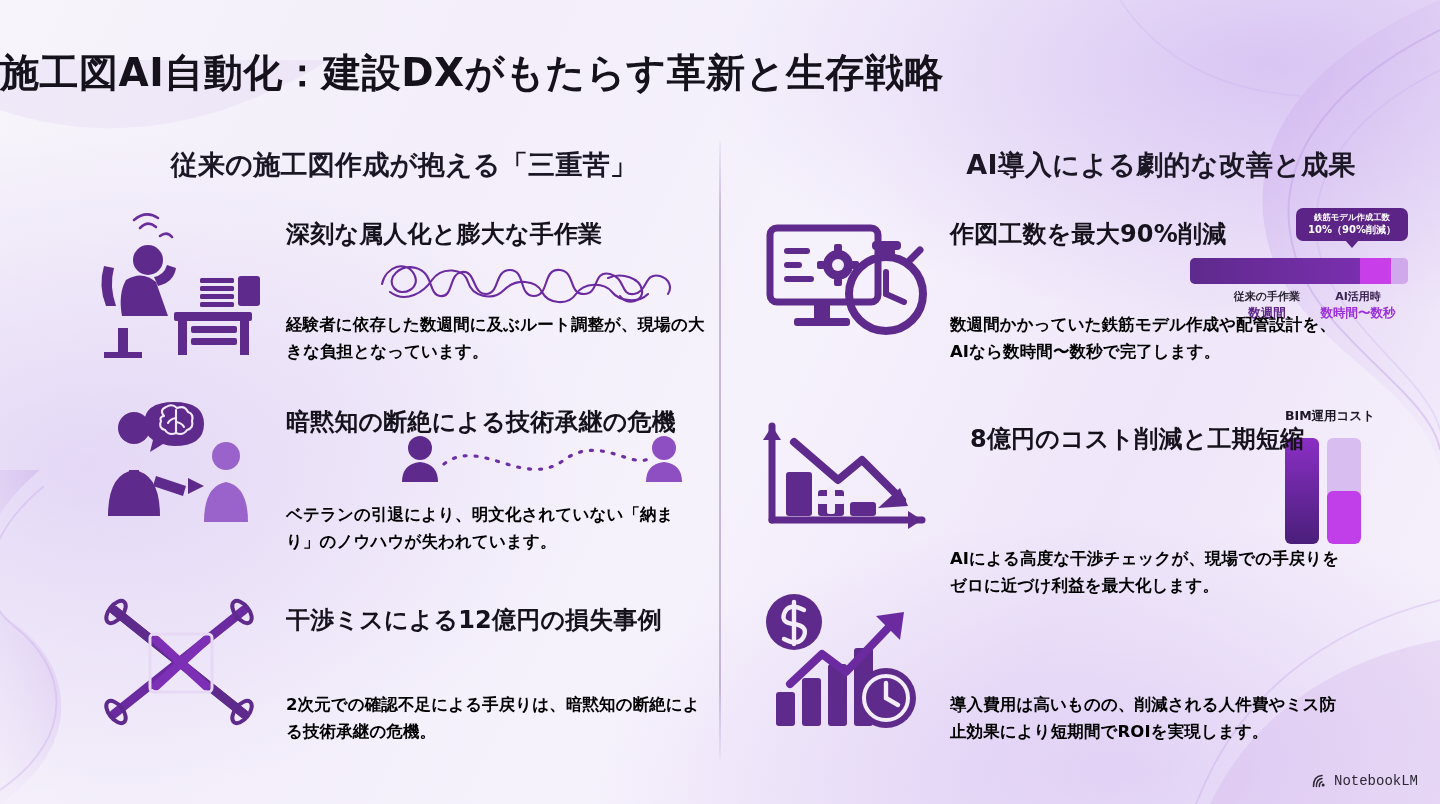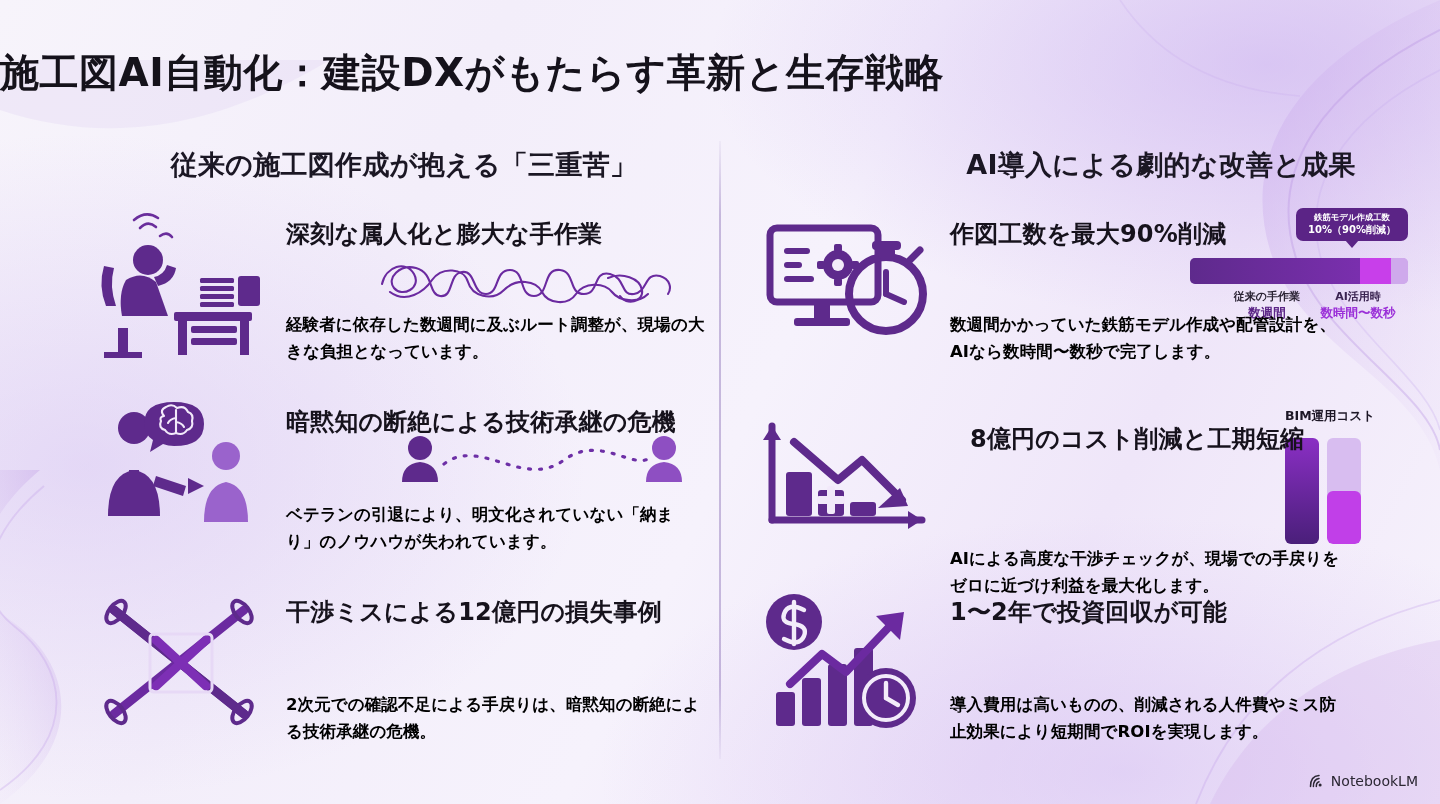--- a/index.html
+++ b/index.html
@@ -126,21 +126,21 @@
   .bimlegend .grp { margin-bottom: 22px; }
   .bimlegend .v { font-size: 15px; font-weight: 700; line-height: 1.1; }
   .bimlegend .s { font-size: 11px; font-weight: 700; line-height: 1.3; }
   .bimlegend .g1 .v, .bimlegend .g1 .s { color: #171320; }
   .bimlegend .g2 .v, .bimlegend .g2 .s { color: #a02fdd; }
 
   
   .footer {
     position: absolute; right: 22px; bottom: 14px;
     display: flex; align-items: center; gap: 6px;
-    font-size: 14px; color: #2b2733; font-weight: 400;
+    font-size: 14px; color: #2b2733; font-weight: 400; font-family: Liberation Mono, monospace;
   }
 </style>
 </head>
 <body>
 
 <svg class="swirl" width="1440" height="804" viewBox="0 0 1440 804" aria-hidden="true">
   <defs>
     <linearGradient id="sw1" x1="0" y1="0" x2="1" y2="1">
       <stop offset="0" stop-color="#c9a9ec" stop-opacity="0.55"></stop>
       <stop offset="1" stop-color="#e6d8f6" stop-opacity="0.15"></stop>
@@ -280,21 +280,21 @@
           <ellipse cx="20" cy="124" rx="7" ry="13" transform="rotate(-38 20 124)"></ellipse>
         </g>
 
         <g stroke="#7d2fb5" stroke-width="9" stroke-linecap="round">
           <path d="M60,52 L110,98"></path>
           <path d="M110,52 L60,98"></path>
         </g>
         <rect x="54" y="46" width="62" height="58" rx="4" fill="none" stroke="#e7d9f6" stroke-width="3"></rect>
       </svg>
     </div>
-    <div class="h" style="top: 8px;">干渉ミスによる12億円の損失事例</div>
+    <div class="h" style="top: 16px;">干渉ミスによる12億円の損失事例</div>
     <div class="body" style="top: 104px;">2次元での確認不足による手戻りは、暗黙知の断絶による技術承継の危機。</div>
   </div>
 
   <div class="item rgt row1">
     <div class="icon">
       <svg width="175" height="145" viewBox="0 0 175 145" aria-hidden="true">
         <g fill="none" stroke="#5e2a8c" stroke-width="7">
           <rect x="10" y="20" width="108" height="74" rx="7"></rect>
         </g>
         <g fill="#5e2a8c">
@@ -418,21 +418,20 @@
         <path d="M116,28 l28,-4 l-4,28 z" fill="#6b2aa0"></path>
 
         <g>
           <circle cx="126" cy="110" r="30" fill="#5e2a8c"></circle>
           <circle cx="126" cy="110" r="22" fill="none" stroke="#f3ecfa" stroke-width="4"></circle>
           <path d="M126,110 L126,95" stroke="#f3ecfa" stroke-width="4.4" stroke-linecap="round"></path>
           <path d="M126,110 L138,117" stroke="#f3ecfa" stroke-width="4.4" stroke-linecap="round"></path>
         </g>
       </svg>
     </div>
-    <div class="h" style="top: 8px;">1〜2年で投資回収が可能</div>
     <div class="body" style="top: 104px; width: 400px;">導入費用は高いものの、削減される人件費やミス防止効果により短期間でROIを実現します。</div>
   </div>
 
   <div class="footer">
     <svg width="18" height="18" viewBox="0 0 18 18" aria-hidden="true">
       <g fill="none" stroke="#2b2733" stroke-width="1.5" stroke-linecap="round">
         <path d="M3.5,14.5 C3.5,8 6.5,3.8 12,3.5"></path>
         <path d="M6.4,14.5 C6.4,10 8.3,7.1 12,6.6"></path>
         <path d="M9.3,14.5 C9.3,11.8 10.3,10.2 12,9.8"></path>
       </g>

